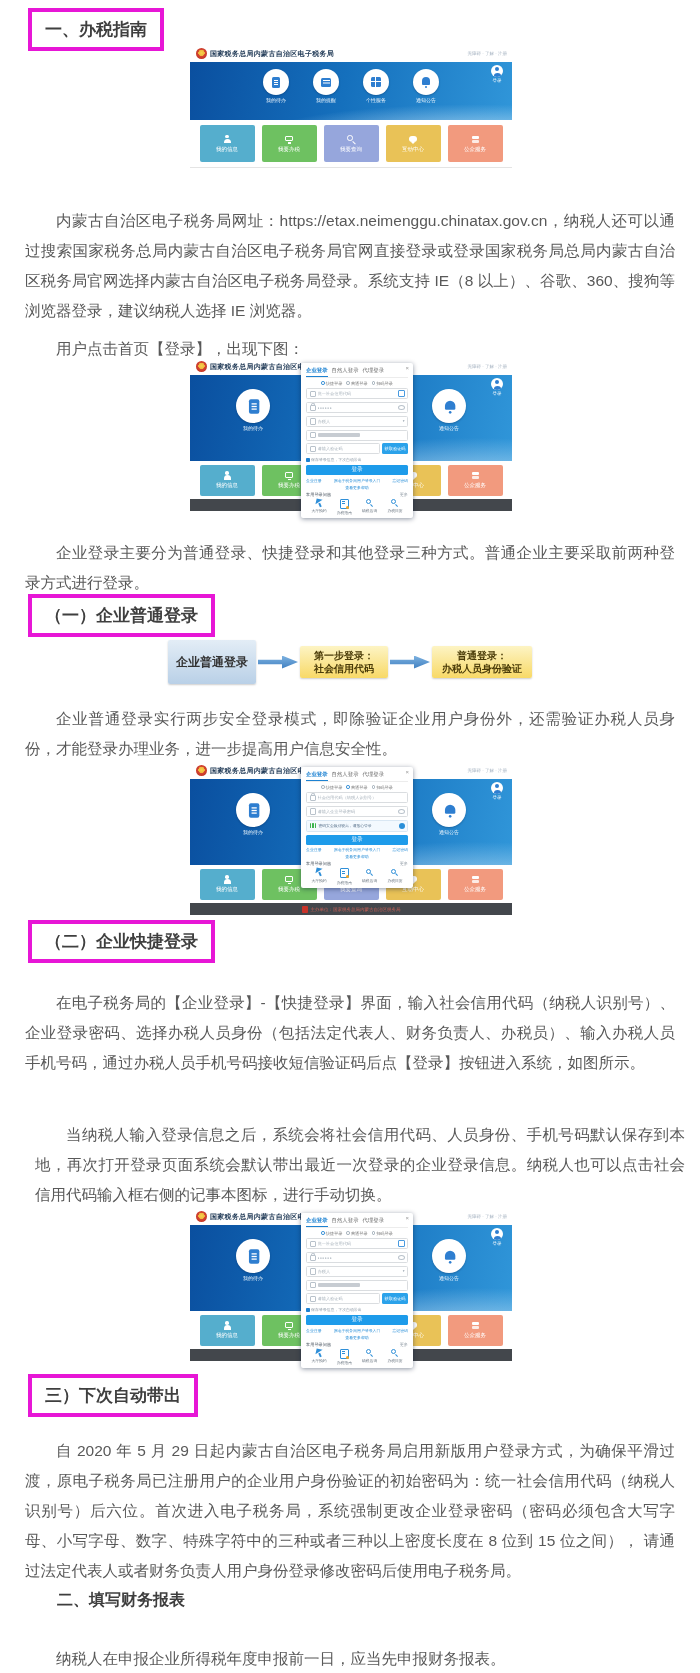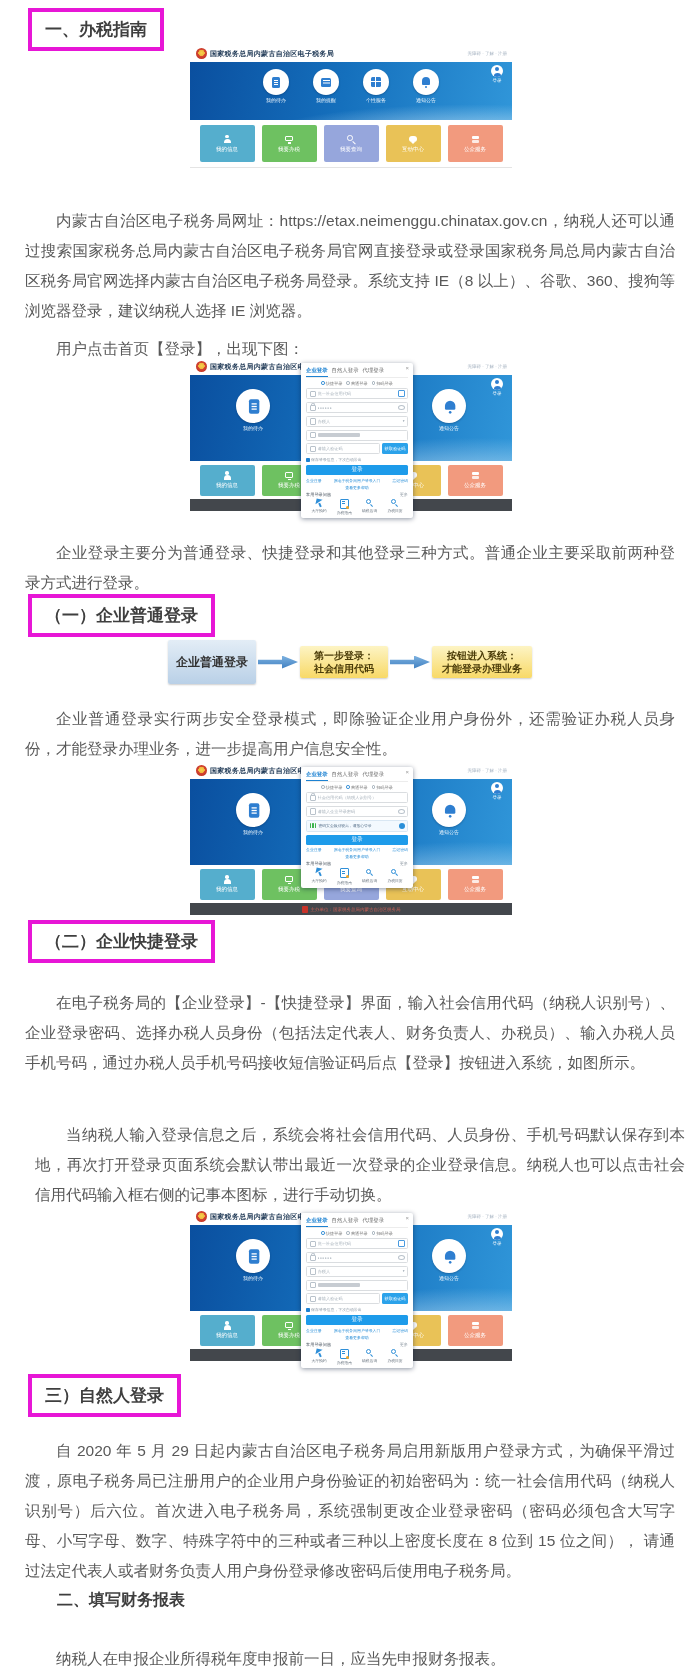--- a/index.html
+++ b/index.html
@@ -347,22 +347,22 @@
 
 <div class="flow">
   <div class="fbox fb-start">企业普通登录</div>
   <span class="farrow"></span>
   <div class="fbox fb-step fb-s1">
     <span>第一步登录：</span>
     <span>社会信用代码</span>
   </div>
   <span class="farrow"></span>
   <div class="fbox fb-step fb-s2">
-    <span>按钮进入系统：</span>
-    <span>才能登录办理业务</span>
+    <span>普通登录：</span>
+    <span>办税人员身份验证</span>
   </div>
 </div>
 
 <p class="para" style="top:688px;">企业普通登录实行两步安全登录模式，即除验证企业用户身份外，还需验证办税人员身份，才能登录办理业务，进一步提高用户信息安全性。</p>
 
 <div class="shot sBig" style="top:762px;">
   <div class="s-head">
     <span class="s-emblem"></span>
     <span class="s-title">国家税务总局内蒙古自治区电子税务局</span>
     <span class="s-toplinks">无障碍 · 了解 · 注册</span>
@@ -619,19 +619,19 @@
           <span>纳税咨询</span>
         </span>
       <span class="d-ico">
           <span class="g-mag"></span>
           <span>办税日历</span>
         </span>
     </div>
   </div>
 </div>
 
-<div class="h-box" style="top:1374px;">三）自然人登录</div>
+<div class="h-box" style="top:1374px;">三）下次自动带出</div>
 
 <p class="para" style="top:1420px;">自 2020 年 5 月 29 日起内蒙古自治区电子税务局启用新版用户登录方式，为确保平滑过渡，原电子税务局已注册用户的企业用户身份验证的初始密码为：统一社会信用代码（纳税人识别号）后六位。首次进入电子税务局，系统强制更改企业登录密码（密码必须包含大写字母、小写字母、数字、特殊字符中的三种或者三种以上密度长度在 8 位到 15 位之间）， 请通过法定代表人或者财务负责人用户身份登录修改密码后使用电子税务局。</p>
 
 <div class="mini-h" style="top:1578px;margin-top:12px;">二、填写财务报表</div>
 
 <p class="para" style="top:1628px;">纳税人在申报企业所得税年度申报前一日，应当先申报财务报表。</p>
 
 </body></html>

